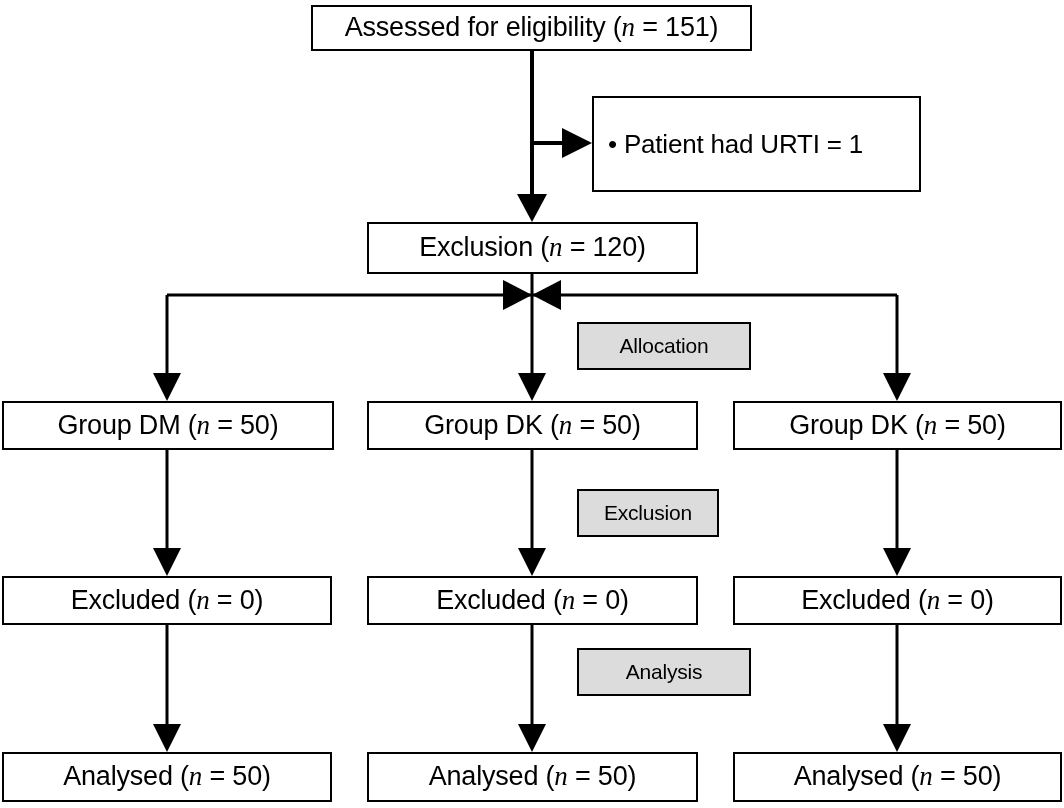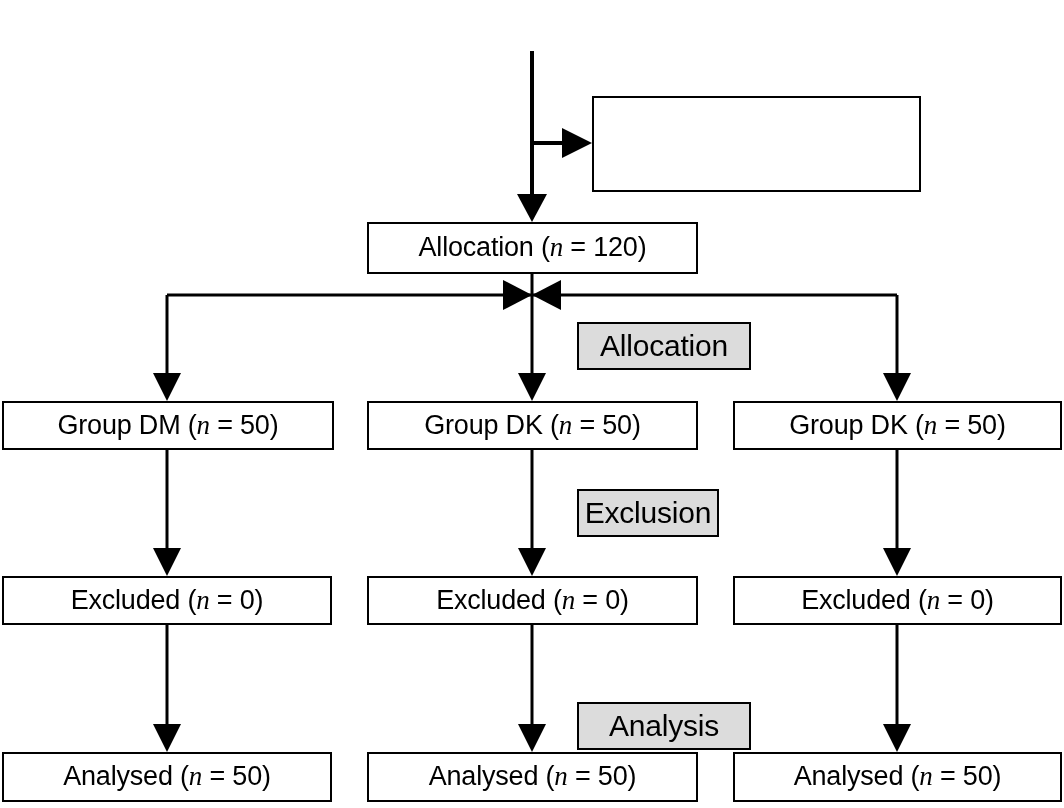--- a/index.html
+++ b/index.html
@@ -52,21 +52,21 @@
   }
   .stage {
     position: absolute;
     box-sizing: border-box;
     border: 2px solid #000000;
     background: #dcdcdc;
     display: flex;
     align-items: center;
     justify-content: center;
     font-family: "Liberation Sans", sans-serif;
-    font-size: 30px;
+    font-size: 21px;
     color: #000000;
     letter-spacing: -0.2px;
     white-space: nowrap;
   }
   em.n {
     font-style: italic;
     font-family: "Liberation Serif", serif;
     font-size: 27px;
   }
   
@@ -81,21 +81,21 @@
   #node-excl-1 { left: 2px;   top: 576px; width: 330px; height: 49px; }
   #node-excl-2 { left: 367px; top: 576px; width: 331px; height: 49px; }
   #node-excl-3 { left: 733px; top: 576px; width: 329px; height: 49px; }
 
   #node-analysed-1 { left: 2px;   top: 752px; width: 330px; height: 50px; }
   #node-analysed-2 { left: 367px; top: 752px; width: 331px; height: 50px; }
   #node-analysed-3 { left: 733px; top: 752px; width: 329px; height: 50px; }
 
   #stage-allocation { left: 577px; top: 322px; width: 174px; height: 48px; }
   #stage-exclusion  { left: 577px; top: 489px; width: 142px; height: 48px; }
-  #stage-analysis   { left: 577px; top: 702px; width: 174px; height: 48px; }
+  #stage-analysis   { left: 577px; top: 648px; width: 174px; height: 48px; }
 </style>
 </head>
 <body>
 
 <div id="diagram">
 
   <svg class="svg-layer" viewBox="0 0 1064 808" width="1064" height="808">
 
     <line x1="532" y1="51" x2="532" y2="208" stroke="#000000" stroke-width="4"></line>
     <polygon points="532,222 517,194 547,194" fill="#000000"></polygon>
@@ -129,26 +129,30 @@
     <line x1="167" y1="625" x2="167" y2="725" stroke="#000000" stroke-width="3"></line>
     <polygon points="167,752 153,724 181,724" fill="#000000"></polygon>
 
     <line x1="532" y1="625" x2="532" y2="725" stroke="#000000" stroke-width="3"></line>
     <polygon points="532,752 518,724 546,724" fill="#000000"></polygon>
 
     <line x1="897" y1="625" x2="897" y2="725" stroke="#000000" stroke-width="3"></line>
     <polygon points="897,752 883,724 911,724" fill="#000000"></polygon>
   </svg>
 
+  <div class="node" id="node-assessed">
+    <span class="line"><span>Assessed for eligibility (</span><em class="n">n</em><span> = 151)</span></span>
+  </div>
 
   <div class="node" id="node-excluded-top">
+    <span class="line bullet">• Patient had URTI = 1</span>
   </div>
 
   <div class="node" id="node-randomised">
-    <span class="line"><span>Allocation (</span><em class="n">n</em><span> = 120)</span></span>
+    <span class="line"><span>Exclusion (</span><em class="n">n</em><span> = 120)</span></span>
   </div>
 
   <div class="node" id="node-group-1">
     <span class="line"><span>Group DM (</span><em class="n">n</em><span> = 50)</span></span>
   </div>
 
   <div class="node" id="node-group-2">
     <span class="line"><span>Group DK (</span><em class="n">n</em><span> = 50)</span></span>
   </div>
 

